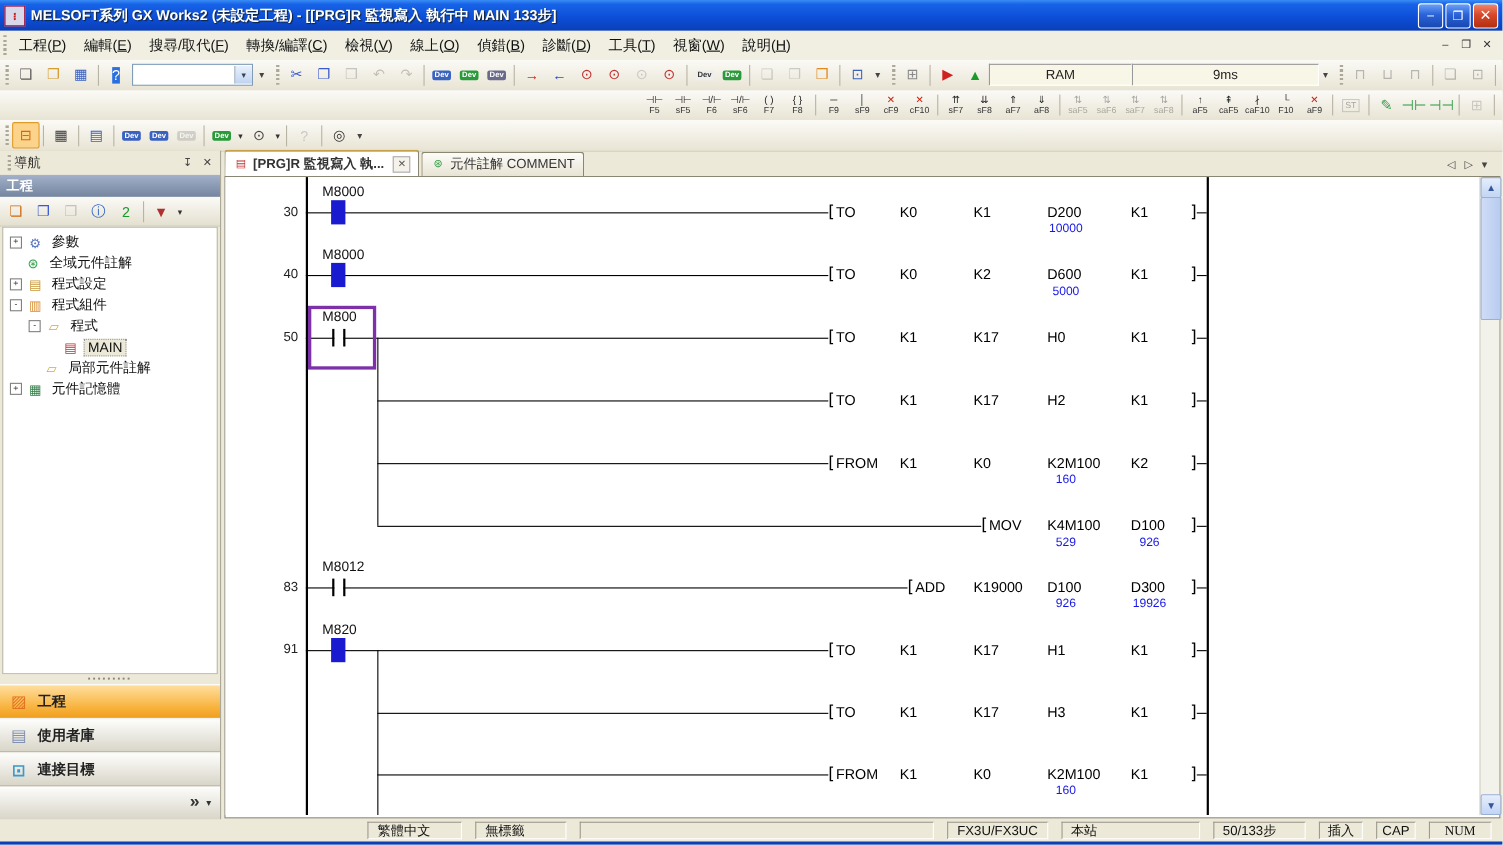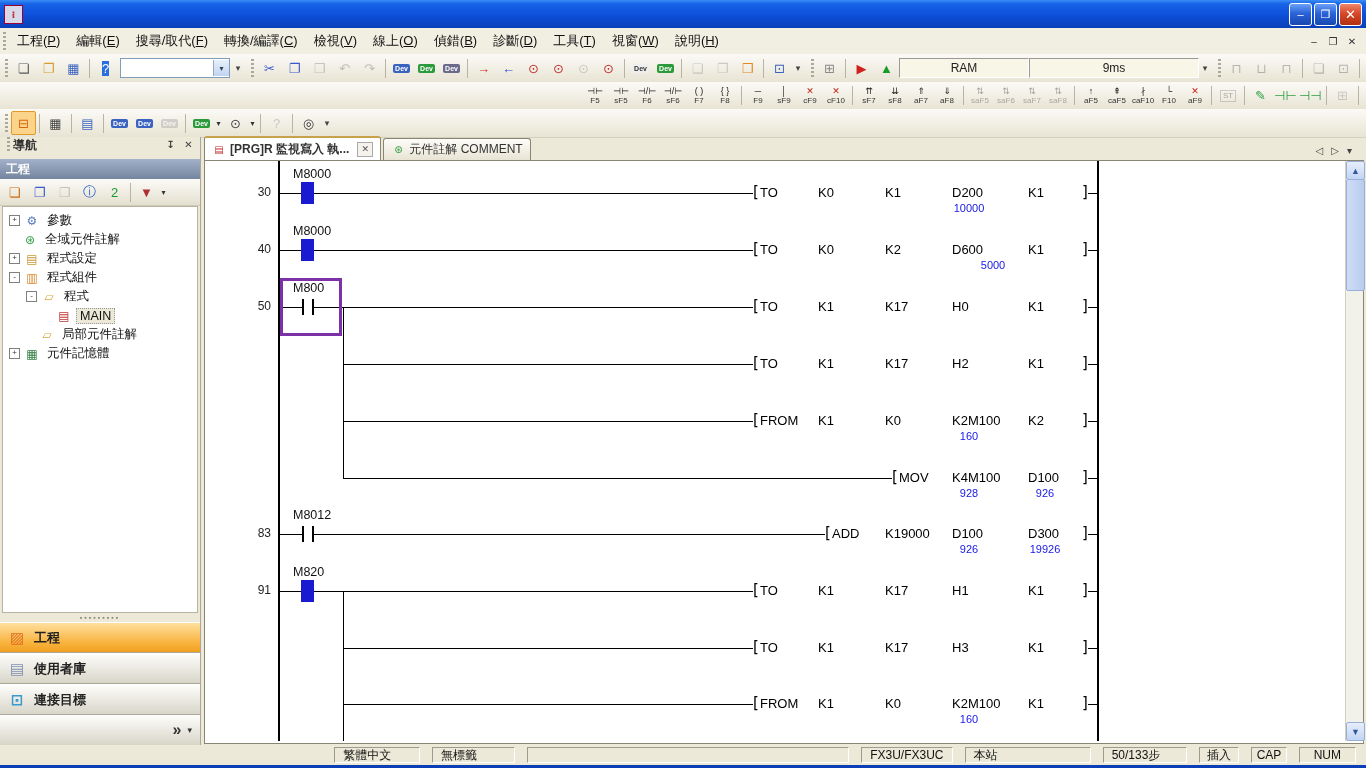--- a/index.html
+++ b/index.html
@@ -37,21 +37,21 @@
   .fkey{width:26px;height:24px;display:flex;flex-direction:column;align-items:center;justify-content:center;line-height:1;}
   .fkey.dim{opacity:.38;}
   .fsym{font-size:9px;color:#222;}
   .fsym.red{color:#c82010;font-weight:bold;}
   .flbl{font-size:8px;color:#333;margin-top:1px;}
   .fkey.box .fsym{border:1px solid #888;padding:1px 2px;font-size:8px;}
   
   .main{position:absolute;left:0;top:137px;width:1366px;height:608px;}
   
   .nav{position:absolute;left:0;top:0;width:200px;height:608px;background:#ece9d8;border-right:1px solid #aca899;display:flex;flex-direction:column;}
-  .nav-header{height:22px;display:flex;align-items:flex-start;padding:0 4px;font-size:12px;font-weight:bold;color:#333;}
+  .nav-header{height:22px;display:flex;align-items:center;padding:0 4px;font-size:12px;font-weight:normal;color:#333;}
   .nav-hbtn{width:15px;height:14px;display:flex;align-items:center;justify-content:center;font-size:10px;color:#444;margin-left:3px;}
   .nav-header .spacer{flex:1;}
   .nav-section{height:20px;background:linear-gradient(180deg,#a3b1c9,#74859f);color:#fff;font-weight:bold;font-size:12px;display:flex;align-items:center;padding:0 6px;}
   .nav-minibar{height:26px;background:linear-gradient(180deg,#fbfaf6,#e4e0d0);border-bottom:1px solid #cfcaba;display:flex;align-items:center;padding:0 2px;}
   .nav-tree{flex:1;background:#fff;border:1px solid #b8b4a4;margin:0 2px;overflow:hidden;padding-top:4px;}
   .tree-row{height:19px;display:flex;align-items:center;font-size:12.5px;color:#111;white-space:nowrap;}
   .texp{width:9px;height:9px;border:1px solid #808080;background:#fff;font-size:8px;line-height:7px;text-align:center;color:#333;margin-right:4px;flex:none;}
   .tico{width:16px;font-size:12px;margin-right:4px;text-align:center;flex:none;}
   .tlabel{padding:0 3px;}
   .tree-row.sel .tlabel{background:#ece9d8;border:1px dotted #999;}
@@ -92,20 +92,21 @@
   .scell.center{justify-content:center;padding:1px 2px;}
   .winedge{position:absolute;left:0;top:765px;width:1366px;height:3px;background:#0a3fb8;}
 </style>
 </head>
 <body>
 
 <div class="app">
 
   <div class="titlebar">
     <span class="app-ico">᎒</span>
+    <span class="title-text">MELSOFT系列 GX Works2 (未設定工程) - [[PRG]R 監視寫入 執行中 MAIN 133步]</span>
     <span class="win-btns">
       <span class="wbtn">–</span>
       <span class="wbtn">❐</span>
       <span class="wbtn close">✕</span>
     </span>
   </div>
 
   <div class="menubar">
     <span class="grip"></span>
     <span id="menu-items" style="display:flex;">
@@ -556,21 +557,21 @@
             <div class="hwire" style="left: 73px; top: 89px; width: 475px;"></div>
             <div class="hwire" style="left: 883px; top: 89px; width: 9px;"></div>
             <div class="lstep" style="left: 20px; top: 81px;">40</div>
             <div class="ldev" style="left: 88px; top: 63px;">M8000</div>
             <div class="lblue" style="left: 96px; top: 78px; background: rgb(26, 26, 208);"></div>
             <div class="lbr" style="left: 548px; top: 79px;">[</div>
             <div class="lmn" style="left: 555px; top: 81px;">TO</div>
             <div class="lop" style="left: 613px; top: 81px;">K0</div>
             <div class="lop" style="left: 680px; top: 81px;">K2</div>
             <div class="lop" style="left: 747px; top: 81px;">D600</div>
-            <div class="lval" style="left: 788px; top: 98px; color: rgb(22, 22, 230);">5000</div>
+            <div class="lval" style="left: 764px; top: 98px; color: rgb(22, 22, 230);">5000</div>
             <div class="lop" style="left: 823px; top: 81px;">K1</div>
             <div class="lbr" style="left: 877px; top: 79px;">]</div>
             <div class="hwire" style="left: 73px; top: 146px; width: 475px;"></div>
             <div class="hwire" style="left: 883px; top: 146px; width: 9px;"></div>
             <div class="lstep" style="left: 20px; top: 138px;">50</div>
             <div class="ldev" style="left: 88px; top: 120px;">M800</div>
             <div class="lgap" style="left: 99px; top: 145px; width: 8px;"></div>
             <div class="lbar" style="left: 97px; top: 138px;"></div>
             <div class="lbar" style="left: 107px; top: 138px;"></div>
             <div class="lcursor" style="left: 75px; top: 117px; width: 56px; height: 52px; border-color: rgb(125, 49, 168);"></div>
@@ -598,21 +599,21 @@
             <div class="lop" style="left: 680px; top: 252px;">K0</div>
             <div class="lop" style="left: 747px; top: 252px;">K2M100</div>
             <div class="lval" style="left: 764px; top: 269px; color: rgb(22, 22, 230);">160</div>
             <div class="lop" style="left: 823px; top: 252px;">K2</div>
             <div class="lbr" style="left: 877px; top: 250px;">]</div>
             <div class="hwire" style="left: 138px; top: 317px; width: 549px;"></div>
             <div class="hwire" style="left: 883px; top: 317px; width: 9px;"></div>
             <div class="lbr" style="left: 687px; top: 307px;">[</div>
             <div class="lmn" style="left: 694px; top: 309px;">MOV</div>
             <div class="lop" style="left: 747px; top: 309px;">K4M100</div>
-            <div class="lval" style="left: 764px; top: 326px; color: rgb(22, 22, 230);">928</div>
+            <div class="lval" style="left: 764px; top: 326px; color: rgb(22, 22, 230);">529</div>
             <div class="lop" style="left: 823px; top: 309px;">D100</div>
             <div class="lval" style="left: 840px; top: 326px; color: rgb(22, 22, 230);">926</div>
             <div class="lbr" style="left: 877px; top: 307px;">]</div>
             <div class="hwire" style="left: 73px; top: 373px; width: 547px;"></div>
             <div class="hwire" style="left: 883px; top: 373px; width: 9px;"></div>
             <div class="lstep" style="left: 20px; top: 365px;">83</div>
             <div class="ldev" style="left: 88px; top: 347px;">M8012</div>
             <div class="lgap" style="left: 99px; top: 372px; width: 8px;"></div>
             <div class="lbar" style="left: 97px; top: 365px;"></div>
             <div class="lbar" style="left: 107px; top: 365px;"></div>
@@ -671,16 +672,16 @@
   <div class="statusbar" id="statusbar">
       <div class="scell noborder" style="width: 348px;"></div>
       <div class="scell" style="width: 92px;">繁體中文</div>
       <div class="scell" style="width: 89px;">無標籤</div>
       <div class="scell" style="width: 350px;"></div>
       <div class="scell" style="width: 95px;">FX3U/FX3UC</div>
       <div class="scell" style="width: 136px;">本站</div>
       <div class="scell" style="width: 90px;">50/133步</div>
       <div class="scell center" style="width: 44px;">插入</div>
       <div class="scell center" style="width: 38px;">CAP</div>
-      <div class="scell center" style="width: 62px;">NUM</div>
+      <div class="scell center" style="width: 62px; font-family: Liberation Serif, serif;">NUM</div>
     </div>
   <div class="winedge"></div>
 </div>
 
 </body></html>

